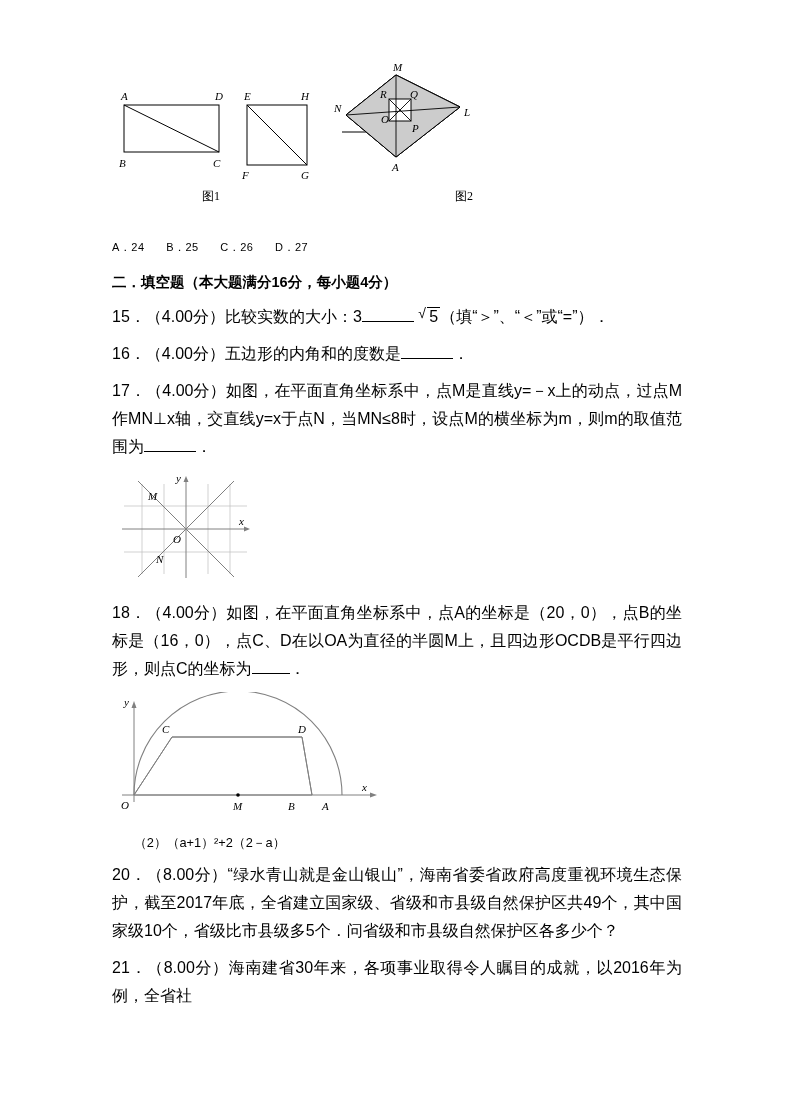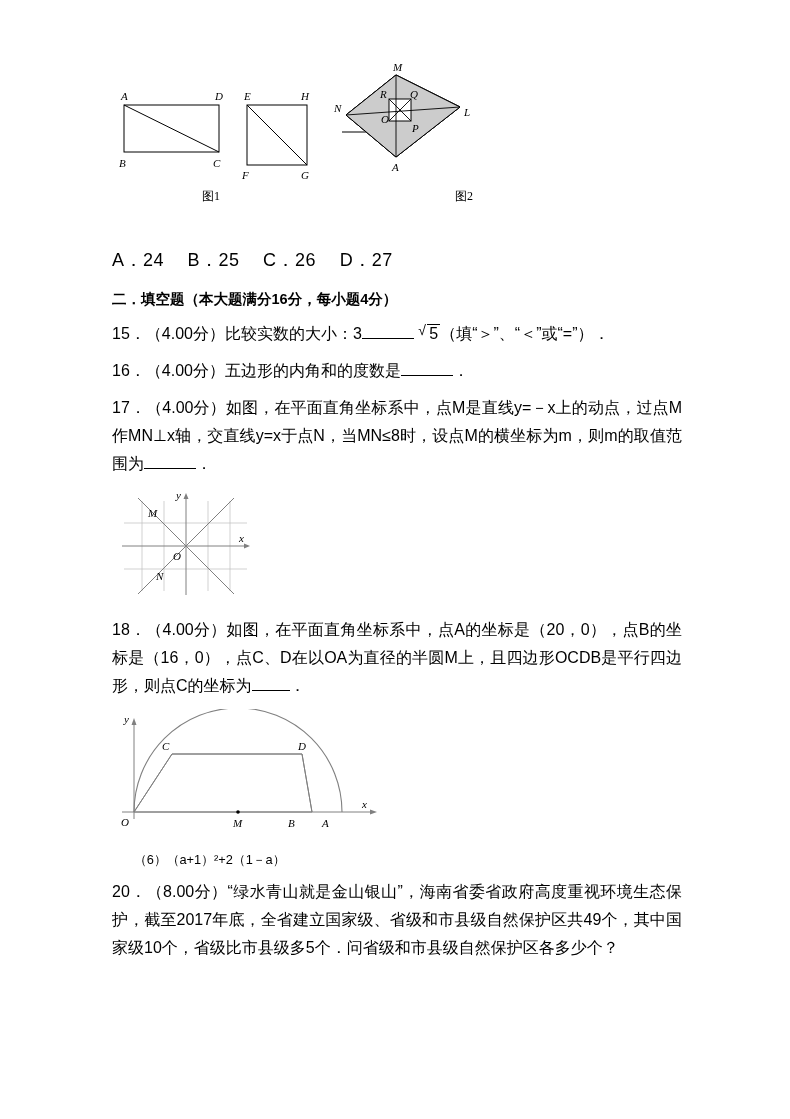--- a/index.html
+++ b/index.html
@@ -27,23 +27,23 @@
     left: 112px;
     top: 60px;
     width: 570px;
   }
   .fig-block {
     position: relative;
     height: 180px;
     width: 570px;
   }
   .choices {
-    font-size: 18px;
+    font-size: 11px;
     letter-spacing: 0.5px;
-    margin-top: 8px;
+    margin-top: 0;
     margin-bottom: 18px;
     font-family: "Liberation Sans", sans-serif;
   }
   .choices span { margin-right: 18px; }
   .section-head {
     font-weight: bold;
     font-size: 14.5px;
     margin-top: 16px;
     margin-bottom: 10px;
     font-family: "Liberation Sans", sans-serif;
@@ -225,21 +225,24 @@
         <text x="9" y="117">O</text>
         <text x="50" y="41">C</text>
         <text x="186" y="41">D</text>
         <text x="121" y="118">M</text>
         <text x="176" y="118">B</text>
         <text x="210" y="118">A</text>
       </svg>
     </div>
 
 
-    <div class="subq">（6）（a+1）²+2（1－a）</div>
+    <div class="subq">（2）（a+1）²+2（2－a）</div>
 
     <div class="q" style="margin-top:6px;">
       <span>20．</span><span>（8.00分）</span><span>“绿水青山就是金山银山”，海南省委省政府高度重视环境生态保护，截至2017年底，全省建立国家级、省级和市县级自然保护区共49个，其中国家级10个，省级比市县级多5个．问省级和市县级自然保护区各多少个？</span>
     </div>
 
+    <div class="q">
+      <span>21．</span><span>（8.00分）</span><span>海南建省30年来，各项事业取得令人瞩目的成就，以2016年为例，全省社</span>
+    </div>
 
   </div>
 </div>
 
 </body></html>

